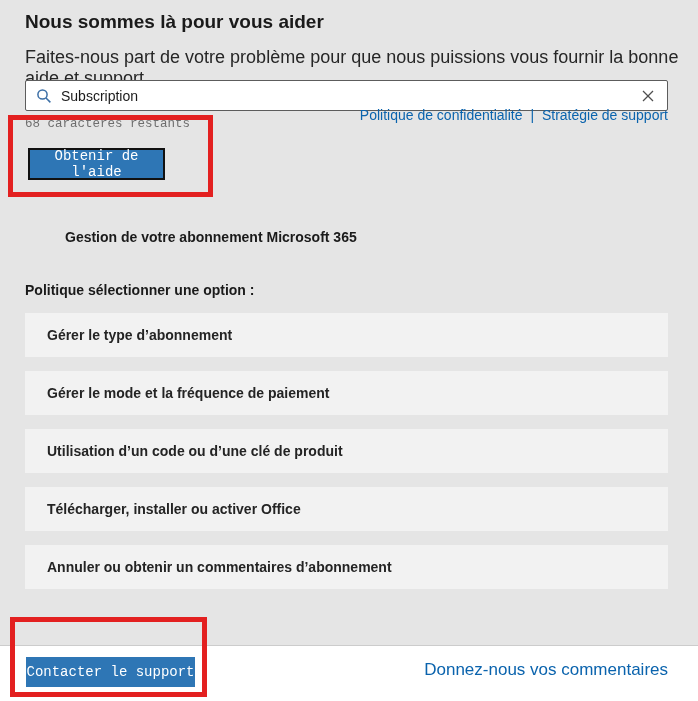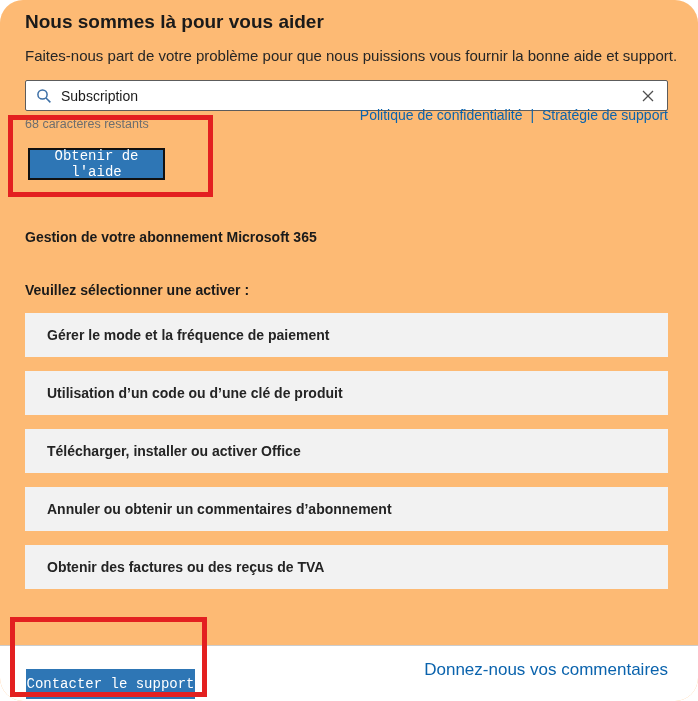--- a/index.html
+++ b/index.html
@@ -1,43 +1,43 @@
 <!DOCTYPE html>
 <html><head>
 <meta charset="utf-8">
 <style>
   * { margin:0; padding:0; box-sizing:border-box; }
   html,body { background:#ffffff; }
   body { font-family:"Liberation Sans", sans-serif; }
   .page {
     position:relative; width:698px; height:701px;
-    background:#fdba74; overflow:hidden; color:#191919;border-radius:23px;
+    background:#e5e5e5; overflow:hidden; color:#191919;
   }
   .page-title {
     position:absolute; left:25px; top:11px;
     font-size:19px; font-weight:700; color:#1a1a1a;
   }
   .page-subtitle {
     position:absolute; left:25px; top:47px;
-    font-size:15px; color:#262626;
+    font-size:18px; color:#262626;
   }
   .search-box {
     position:absolute; left:25px; top:80px; width:643px; height:31px;
     border:1px solid #5c5c5c; border-radius:2px; background:#fff;
     display:flex; align-items:center; padding:8px 10px;
   }
   .search-glyph { display:flex; align-items:center; margin-right:9px; }
   .search-input {
     flex:1; border:none; outline:none; font-size:14px; color:#1a1a1a;
     font-family:"Liberation Sans", sans-serif; background:transparent;
   }
   .clear-glyph { display:flex; align-items:center; cursor:pointer; padding:2px; }
   .chars-remaining {
     position:absolute; left:25px; top:117px;
-    font-size:12.5px; color:#6e6e6e;
+    font-size:12.5px; color:#6e6e6e;font-family:Liberation Mono, monospace;
   }
   .policy-links {
     position:absolute; right:30px; top:107px;
     font-size:14px; color:#0a63ad; white-space:nowrap;
   }
   .policy-links a { color:#0a63ad; text-decoration:none; cursor:pointer; }
   .link-sep { color:#0a63ad; margin:0 4px; }
   .btn {
     background:#2e76b5; color:#ffffff; font-size:14px;
     font-family:Liberation Mono, monospace;
@@ -45,35 +45,35 @@
     cursor:pointer; border:none;
   }
   .btn-get-help {
     position:absolute; left:28px; top:148px; width:137px; height:32px;
     border:2px solid #111111;
   }
   .section-heading {
     position:absolute; left:25px;
     font-size:14px; font-weight:700; color:#1a1a1a;
   }
-  .heading-subscription { top:229px; }
+  .heading-subscription { top:229px;margin-left:40px; }
   .heading-select { top:282px; }
   .options { position:absolute; left:25px; top:313px; width:643px; }
   .option-row {
     width:643px; height:44px; margin-bottom:14px;
     background:#f2f2f2; display:flex; align-items:center;
     padding-left:22px; cursor:pointer;
   }
   .option-label { font-size:14px; font-weight:600; color:#242424; }
   .footer {
     position:absolute; left:0; top:645px; width:698px; height:56px;
     background:#ffffff; border-top:1px solid #cccccc;
   }
   .btn-contact {
-    position:absolute; left:26px; top:657px; width:169px; height:30px;margin-top:12px;
+    position:absolute; left:26px; top:657px; width:169px; height:30px;
   }
   .feedback-link {
     position:absolute; right:30px; top:660px;
     font-size:17px; color:#0a63ad; text-decoration:none; cursor:pointer;
   }
   .annotation {
     position:absolute; border:5px solid #e32020;
     background:transparent; pointer-events:none; z-index:10;
   }
   .annotation-top { left:8px; top:115px; width:205px; height:82px; }
@@ -109,37 +109,37 @@
   <div class="policy-links">
     <a>Politique de confidentialité</a>
     <span class="link-sep">|</span>
     <a>Stratégie de support</a>
   </div>
 
   <button class="btn btn-get-help">Obtenir de l'aide</button>
 
   <div class="section-heading heading-subscription">Gestion de votre abonnement Microsoft 365</div>
 
-  <div class="section-heading heading-select">Veuillez sélectionner une activer :</div>
+  <div class="section-heading heading-select">Politique sélectionner une option :</div>
 
   <div class="options">
+    <div class="option-row">
+      <span class="option-label">Gérer le type d’abonnement</span>
+    </div>
     <div class="option-row">
       <span class="option-label">Gérer le mode et la fréquence de paiement</span>
     </div>
     <div class="option-row">
       <span class="option-label">Utilisation d’un code ou d’une clé de produit</span>
     </div>
     <div class="option-row">
       <span class="option-label">Télécharger, installer ou activer Office</span>
     </div>
     <div class="option-row">
       <span class="option-label">Annuler ou obtenir un commentaires d’abonnement</span>
-    </div>
-    <div class="option-row">
-      <span class="option-label">Obtenir des factures ou des reçus de TVA</span>
     </div>
   </div>
 
   <div class="footer"></div>
 
   <button class="btn btn-contact">Contacter le support</button>
 
   <a class="feedback-link">Donnez-nous vos commentaires</a>
 
   <div class="annotation annotation-top"></div>

